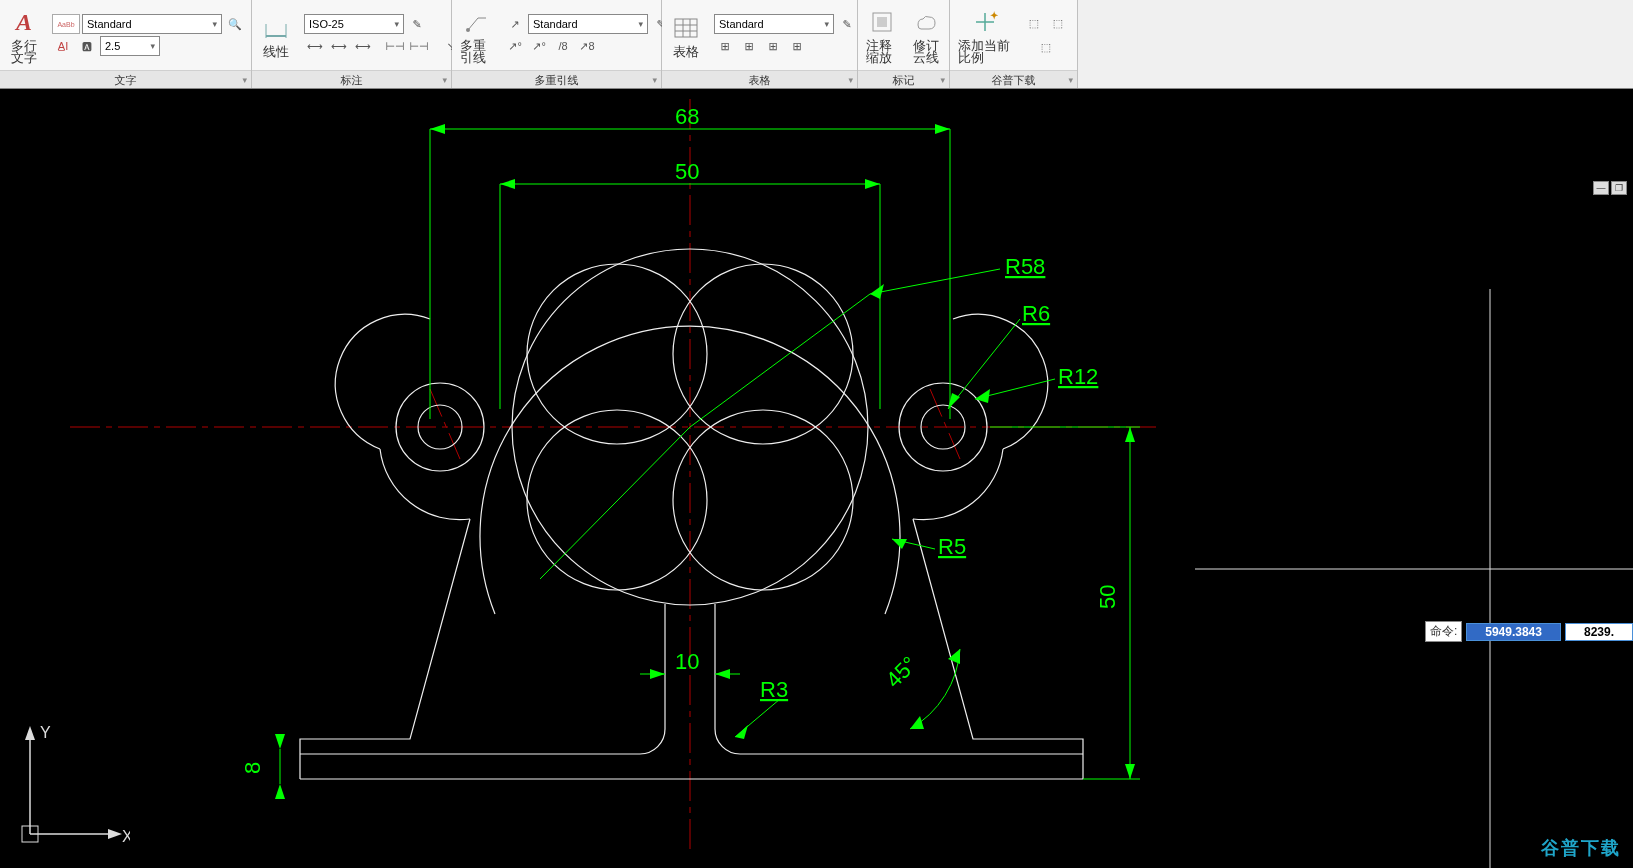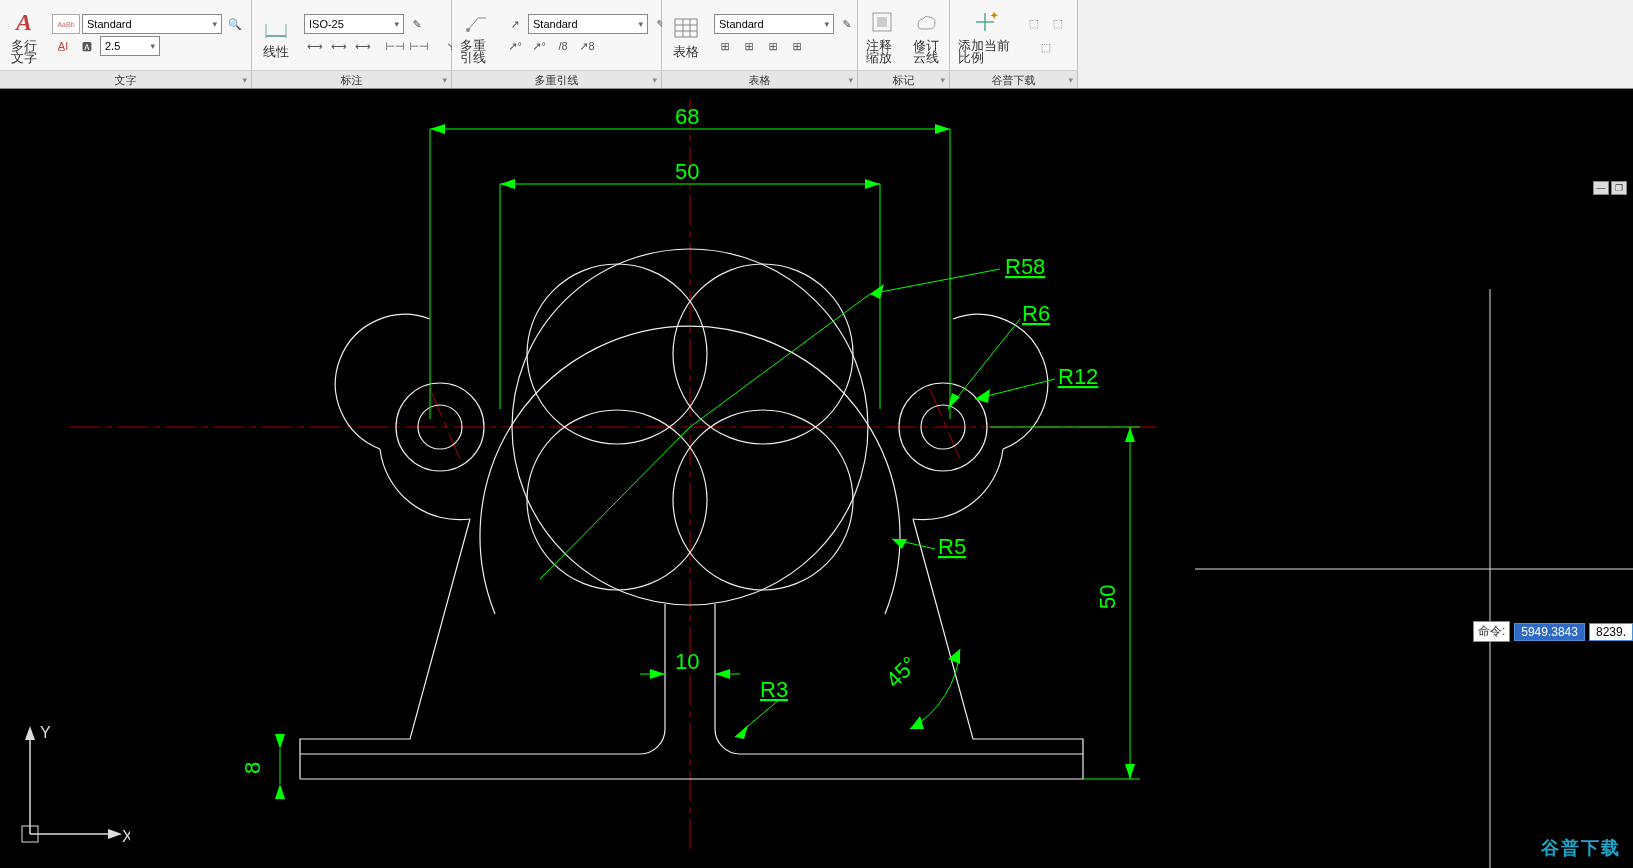--- a/index.html
+++ b/index.html
@@ -132,22 +132,23 @@
 }
 .cmd-label {
   background: #fff;
   border: 1px solid #888;
   padding: 1px 4px;
   color: #333;
 }
 .cmd-field {
   background: #fff;
   border: 1px solid #4a90d9;
-  padding: 1px 6px;
+  padding: 1px 18px;
   color: #000;
+  font-weight: bold;
 }
 .cmd-field.sel {
   background: #316ac5;
   color: #fff;
 }
 .watermark {
   position: absolute;
   right: 12px;
   bottom: 8px;
   color: #1fa5c9;

